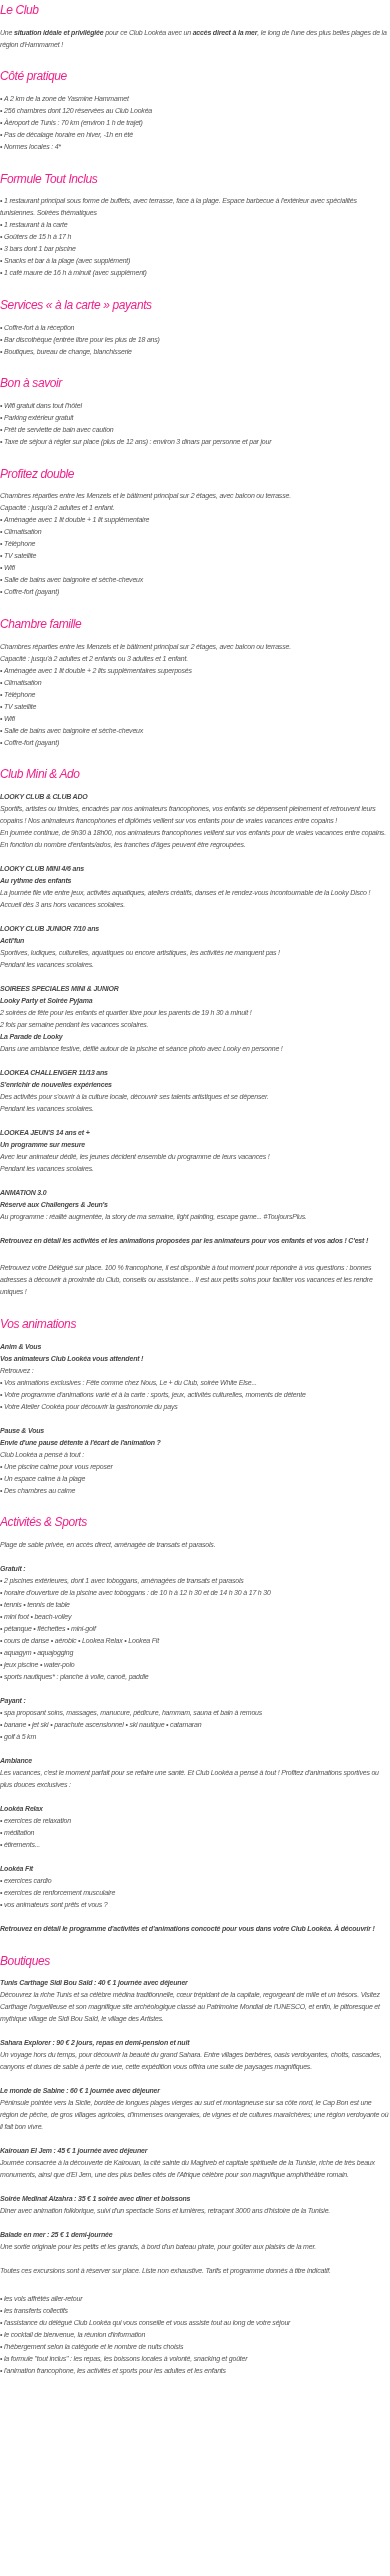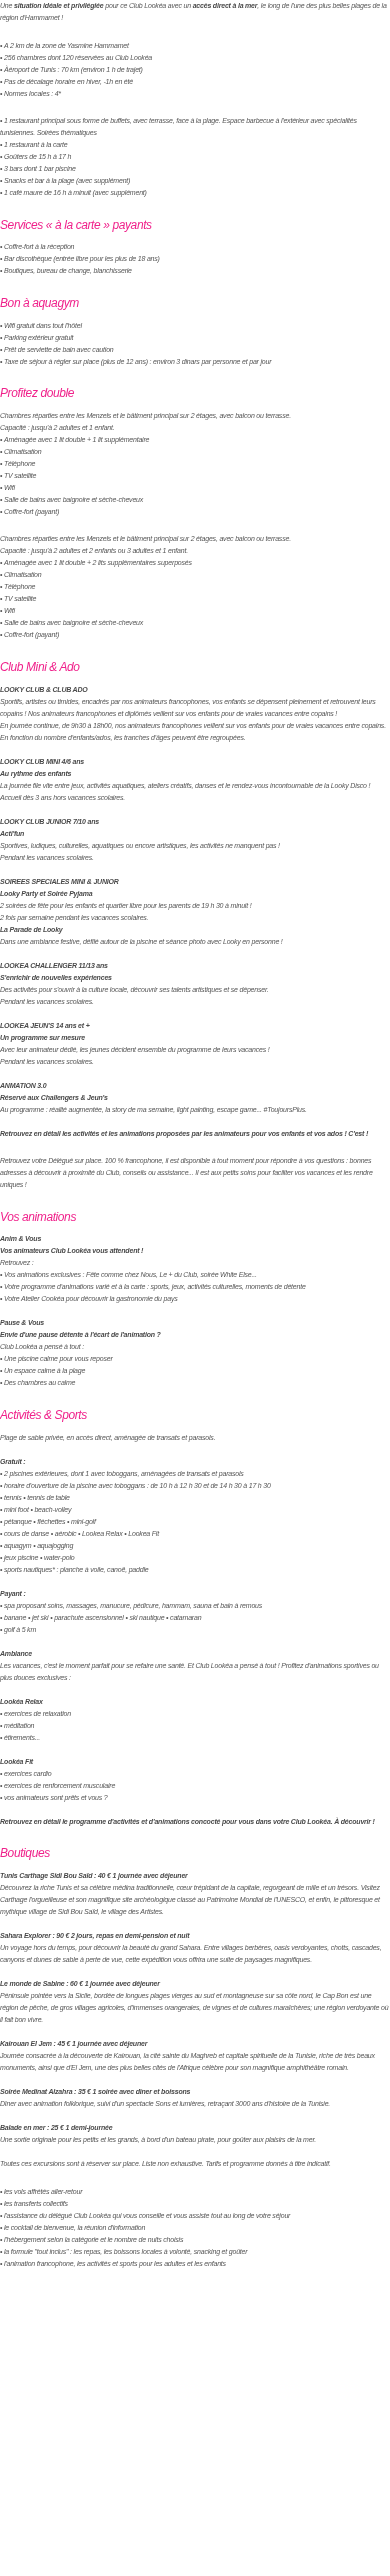--- a/index.html
+++ b/index.html
@@ -29,71 +29,75 @@
   .gap { height: 12px; }
   b, .strong { font-weight: bold; color: #4a4a4a; }
   .bullet::before { content: "\2022\00a0"; font-style: normal; }
 </style>
 </head>
 <body>
 
 <div class="page">
 
   <section>
+    <h2>Le Club</h2>
     <p><span>Une </span><b>situation idéale et privilégiée</b><span> pour ce Club Lookéa avec un </span><b>accès direct à la mer</b><span>, le long de l'une des plus belles plages de la région d'Hammamet !</span></p>
   </section>
 
 
 
   <section>
+    <h2>Côté pratique</h2>
     <p class="bullet">A 2 km de la zone de Yasmine Hammamet</p>
     <p class="bullet">256 chambres dont 120 réservées au Club Lookéa</p>
     <p class="bullet">Àéroport de Tunis : 70 km (environ 1 h de trajet)</p>
     <p class="bullet">Pas de décalage horaire en hiver, -1h en été</p>
     <p class="bullet">Normes locales : 4*</p>
   </section>
 
   <section>
+    <h2>Formule Tout Inclus</h2>
     <p class="bullet">1 restaurant principal sous forme de buffets, avec terrasse, face à la plage. Espace barbecue à l'extérieur avec spécialités tunisiennes. Soirées thématiques</p>
     <p class="bullet">1 restaurant à la carte</p>
     <p class="bullet">Goûters de 15 h à 17 h</p>
     <p class="bullet">3 bars dont 1 bar piscine</p>
     <p class="bullet">Snacks et bar à la plage (avec supplément)</p>
     <p class="bullet">1 café maure de 16 h à minuit (avec supplément)</p>
   </section>
 
   <section>
     <h2>Services « à la carte » payants</h2>
     <p class="bullet">Coffre-fort à la réception</p>
     <p class="bullet">Bar discothèque (entrée libre pour les plus de 18 ans)</p>
     <p class="bullet">Boutiques, bureau de change, blanchisserie</p>
   </section>
 
   <section>
-    <h2>Bon à aquagym</h2>
+    <h2>Bon à savoir</h2>
     <p class="bullet">Wifi gratuit dans tout l'hôtel</p>
     <p class="bullet">Parking extérieur gratuit</p>
     <p class="bullet">Prêt de serviette de bain avec caution</p>
     <p class="bullet">Taxe de séjour à régler sur place (plus de 12 ans) : environ 3 dinars par personne et par jour</p>
   </section>
 
   <section>
     <h2>Profitez double</h2>
     <p>Chambres réparties entre les Menzels et le bâtiment principal sur 2 étages, avec balcon ou terrasse.</p>
     <p>Capacité : jusqu'à 2 adultes et 1 enfant.</p>
     <p class="bullet">Aménagée avec 1 lit double + 1 lit supplémentaire</p>
     <p class="bullet">Climatisation</p>
     <p class="bullet">Téléphone</p>
     <p class="bullet">TV satellite</p>
     <p class="bullet">Wifi</p>
     <p class="bullet">Salle de bains avec baignoire et sèche-cheveux</p>
     <p class="bullet">Coffre-fort (payant)</p>
   </section>
 
   <section>
+    <h2>Chambre famille</h2>
     <p>Chambres réparties entre les Menzels et le bâtiment principal sur 2 étages, avec balcon ou terrasse.</p>
     <p>Capacité : jusqu'à 2 adultes et 2 enfants ou 3 adultes et 1 enfant.</p>
     <p class="bullet">Aménagée avec 1 lit double + 2 lits supplémentaires superposés</p>
     <p class="bullet">Climatisation</p>
     <p class="bullet">Téléphone</p>
     <p class="bullet">TV satellite</p>
     <p class="bullet">Wifi</p>
     <p class="bullet">Salle de bains avec baignoire et sèche-cheveux</p>
     <p class="bullet">Coffre-fort (payant)</p>
   </section>

